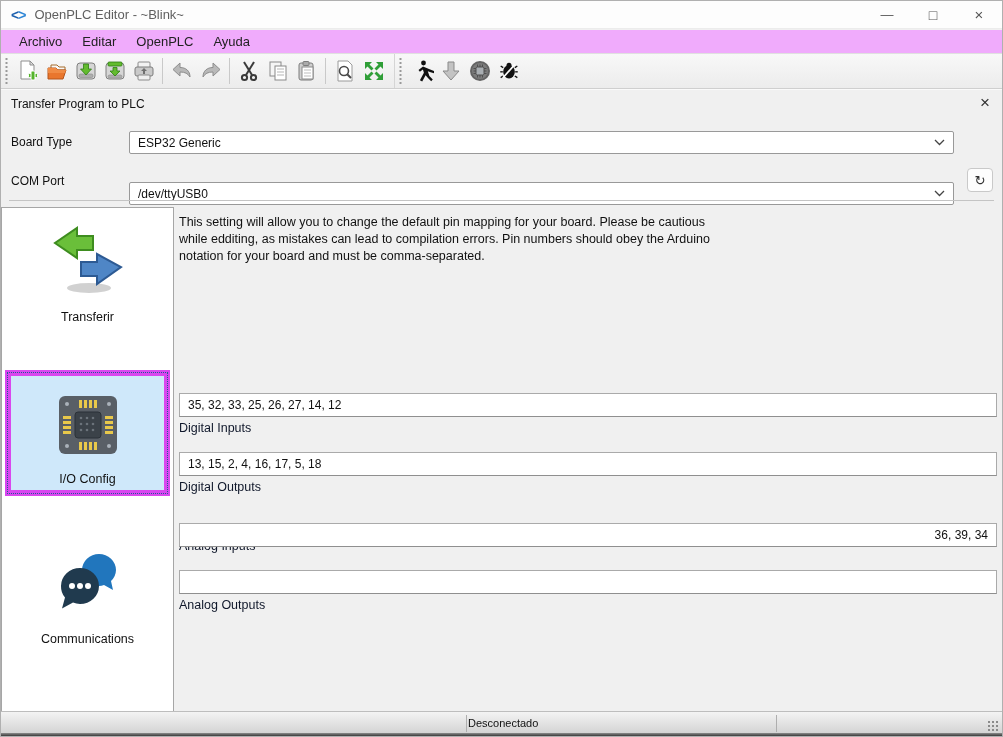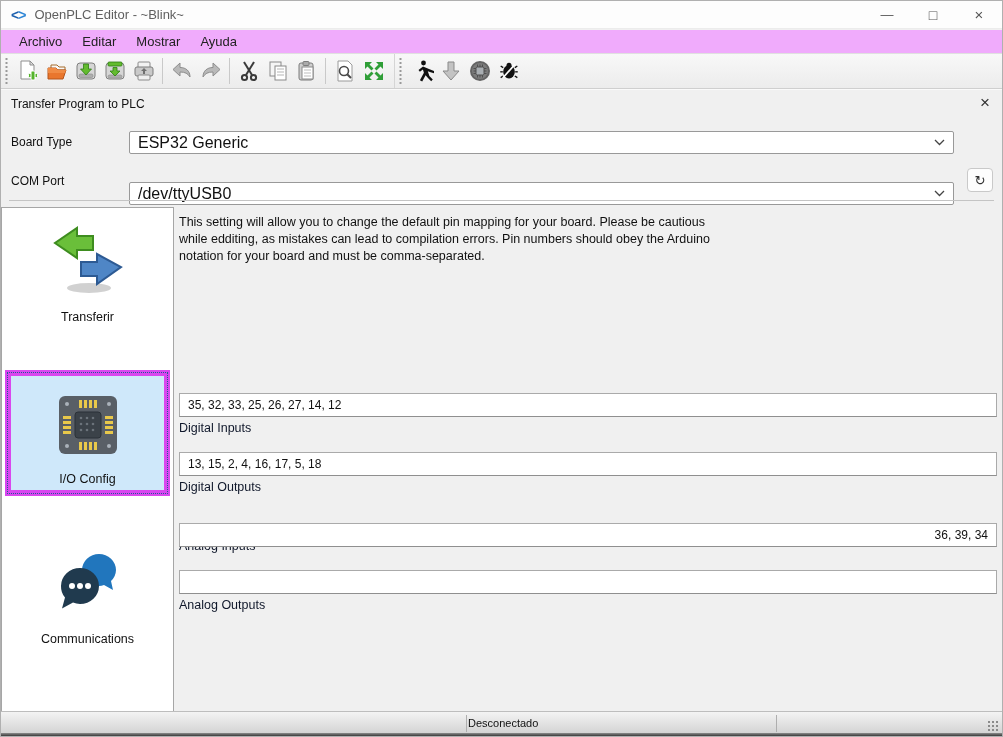--- a/index.html
+++ b/index.html
@@ -27,21 +27,21 @@
   .tb-btn { width:29px; height:30px; display:flex; align-items:center; justify-content:center; border-radius:3px; }
   .tb-sep { width:1px; height:26px; background:#c9c9c9; margin:0 4px; }
   .tb-group2-border { width:1px; height:34px; background:#d5d5d5; margin-left:6px; }
 
   
   .panel { position:absolute; top:88px; left:0; right:0; bottom:25px; background:#f0f0f0; border-top:1px solid #fafafa; }
   .panel-header { position:absolute; top:7px; left:10px; font-size:12px; color:#111; }
   .panel-close { position:absolute; top:4px; right:12px; font-size:17px; color:#333; line-height:1; }
 
   .form-label { position:absolute; left:10px; font-size:12px; color:#111; }
-  .combo { position:absolute; left:128px; width:825px; height:23px; background:#fff; border:1px solid #999; border-radius:2px; display:flex; align-items:center; padding:0 8px; font-size:16px; color:#111; }
+  .combo { position:absolute; left:128px; width:825px; height:23px; background:#fff; border:1px solid #999; border-radius:2px; display:flex; align-items:center; padding:0 8px; font-size:12px; color:#111; }
   .combo .chev { margin-left:auto; }
   .refresh-btn { position:absolute; left:966px; width:26px; height:24px; background:#fdfdfd; border:1px solid #c9c9c9; border-radius:4px; font-size:13px; color:#333; display:flex; align-items:center; justify-content:center; }
   .hrule { position:absolute; top:110px; left:8px; right:8px; height:1px; background:#c4c4c4; }
 
   
   .sidebar { position:absolute; top:117px; left:0; width:173px; height:505px; background:#fff; border:1px solid #a6a6a6; }
   .side-item { position:absolute; left:3px; right:3px; text-align:center; }
   .side-item .icon-wrap { display:flex; justify-content:center; }
   .side-label { font-size:12.5px; color:#111; margin-top:10px; }
   .side-item.selected { background:#cfe8fa; border:6px solid #d946ef; outline:1px dotted #1c5f93; outline-offset:-3px; }
@@ -73,21 +73,21 @@
     <div class="win-controls">
       <div class="win-btn">—</div>
       <div class="win-btn max">□</div>
       <div class="win-btn close">×</div>
     </div>
   </div>
 
   <div class="menubar">
     <div class="menu-item">Archivo</div>
     <div class="menu-item">Editar</div>
-    <div class="menu-item">Mostrar</div>
+    <div class="menu-item">OpenPLC</div>
     <div class="menu-item">Ayuda</div>
   </div>
 
   <div class="toolbar">
     <div class="grip"></div>
 
     <div class="tb-btn">
       <svg width="24" height="24" viewBox="0 0 24 24">
         <path d="M5 2 h9 l4 4 v14 h-13 z" fill="#ffffff" stroke="#8f8f8f"></path>
         <path d="M14 2 l4 4 h-4 z" fill="#dedede" stroke="#8f8f8f"></path>

